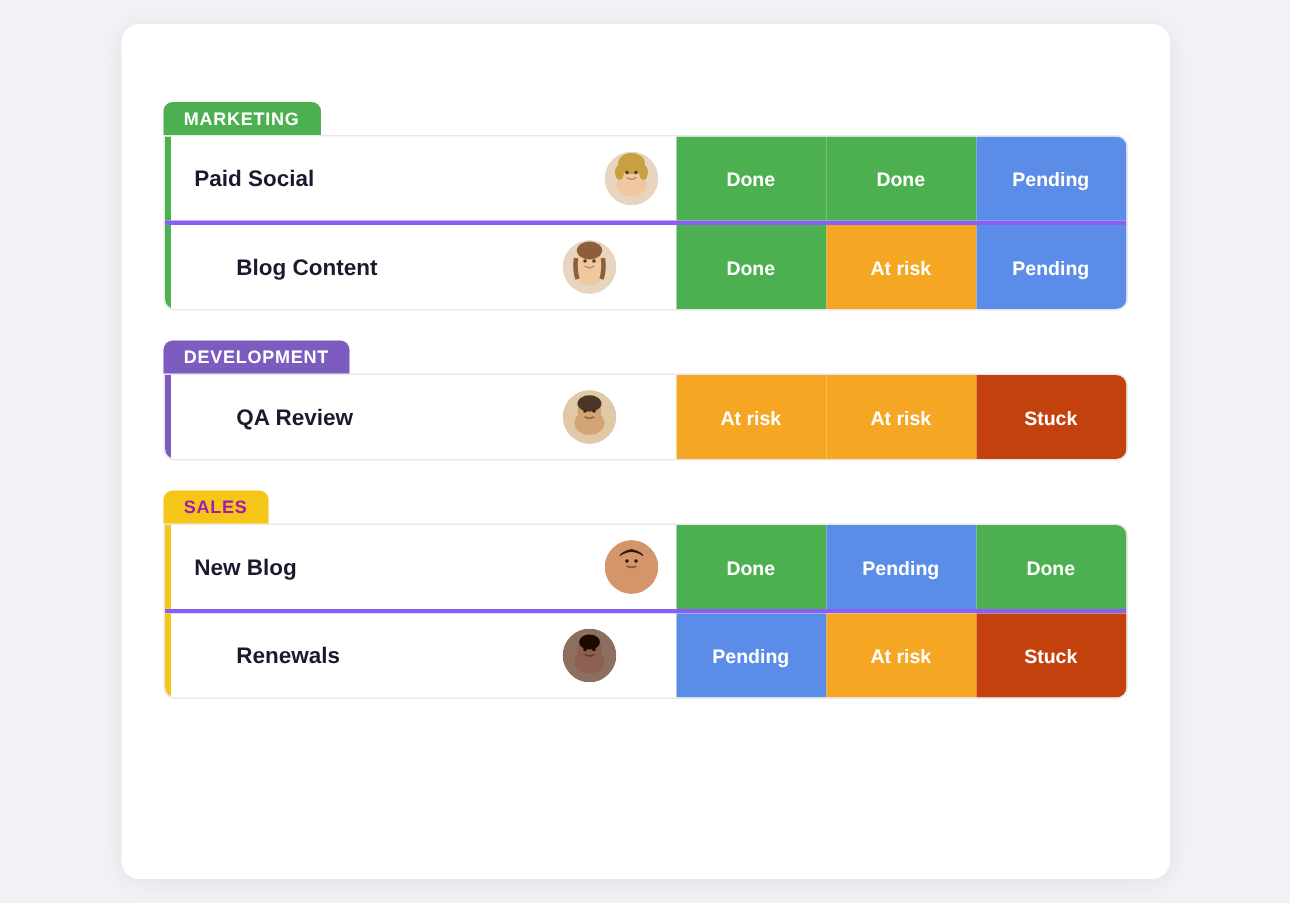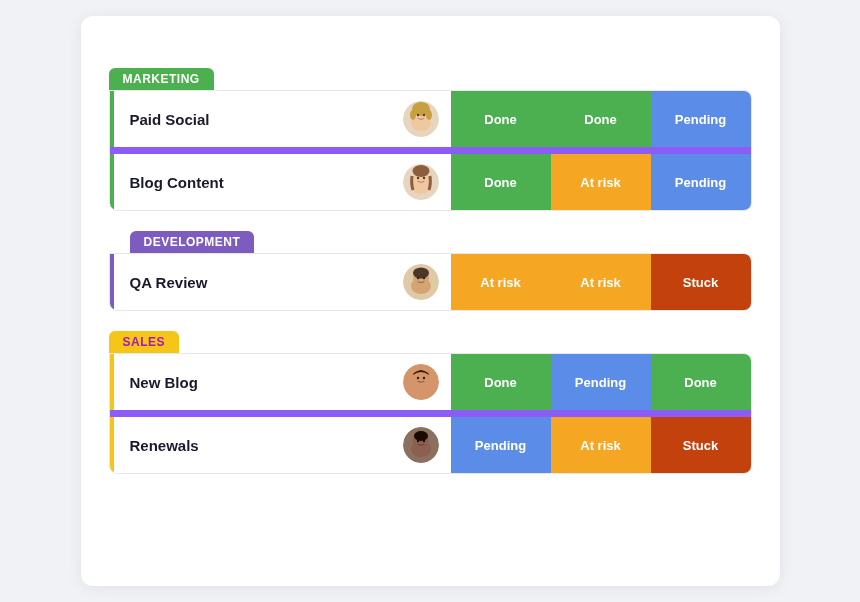--- a/index.html
+++ b/index.html
@@ -47,26 +47,27 @@
     .group-table {
       border: 1px solid #e8e8e8;
       border-radius: 0 8px 8px 8px;
       overflow: hidden;
     }
 
     .group-row {
       display: flex;
       align-items: center;
       background: #ffffff;
-      border-bottom: 7px solid #8b5cf6;
+      border-bottom: 3px solid #8b5cf6;
       min-height: 56px;
     }
 
     .group-row:last-child {
       border-bottom: none;
+      gap: 28px;
     }
 
     .row-left-accent {
       width: 4px;
       align-self: stretch;
     }
 
     .row-name {
       flex: 1;
       padding: 0 16px;
@@ -91,21 +92,21 @@
       font-weight: 600;
       color: #fff;
     }
 
     .status-done { background: #4caf50; }
     .status-pending { background: #5b8de8; }
     .status-at-risk { background: #f5a623; }
     .status-stuck { background: #c2410c; }
 
     .group-header-marketing { background: #4caf50; }
-    .group-header-development { background: #7c5cbf; margin-left: 21px; }
+    .group-header-development { background: #7c5cbf; }
     .group-header-sales { background: #f5c518; color: #a21caf; }
 
     .accent-marketing { background: #4caf50; }
     .accent-development { background: #7c5cbf; }
     .accent-sales { background: #f5c518; }
 
     
     .avatar-circle {
       width: 36px;
       height: 36px;

